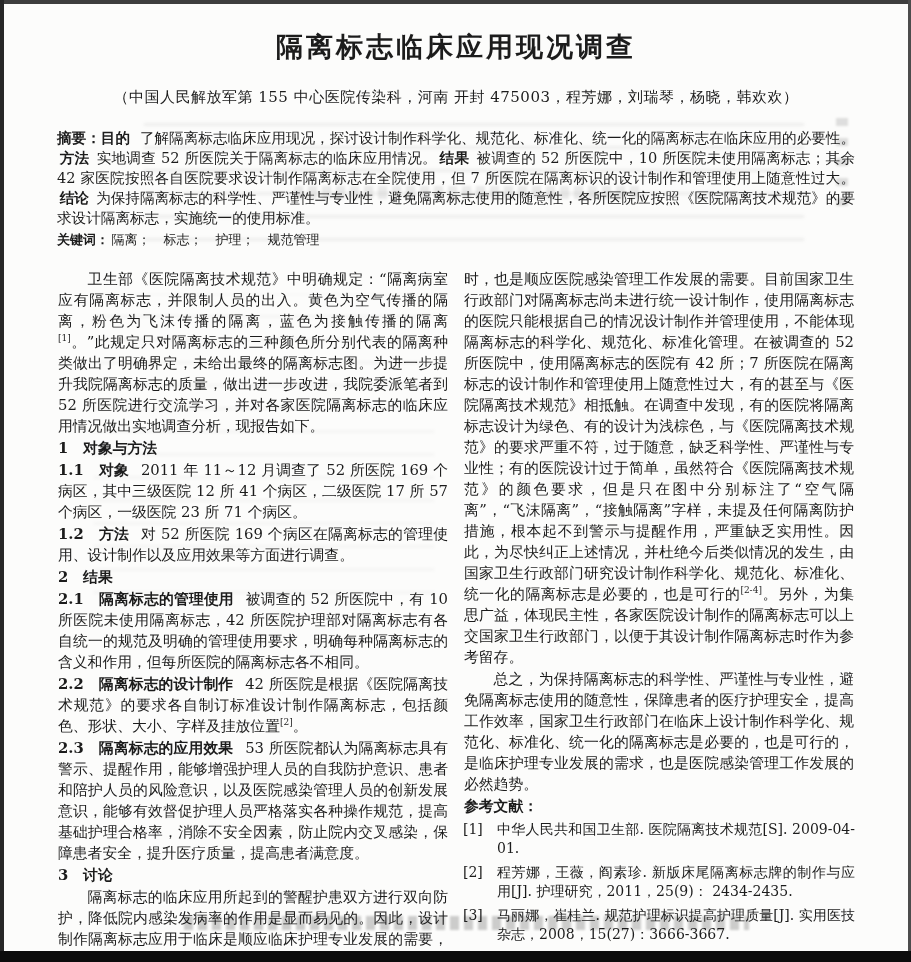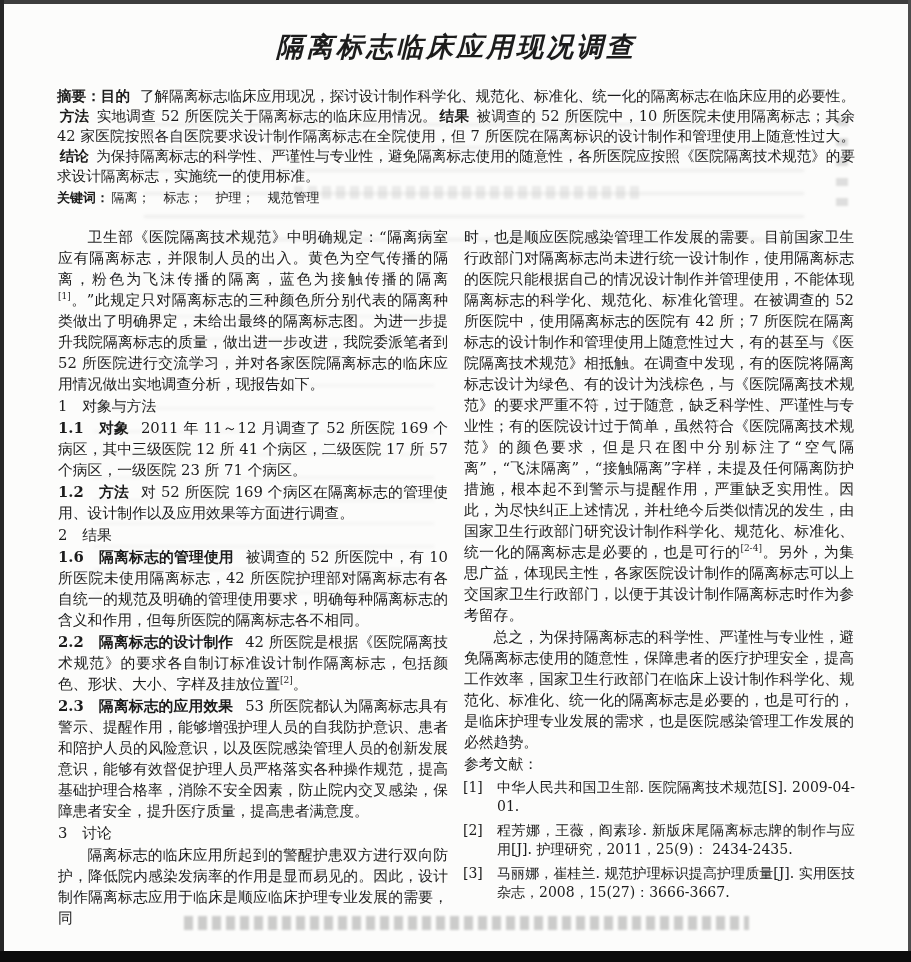--- a/index.html
+++ b/index.html
@@ -4,31 +4,31 @@
 <style>
   html,body{margin:0;padding:0;}
   body{width:911px;height:962px;position:relative;overflow:hidden;background:#e9e9e9;
        font-family:"DejaVu Serif","Liberation Serif",serif;color:#1c1c1c;}
   .page{position:absolute;left:4px;top:4px;right:3px;bottom:11px;background:#fcfcfb;}
   .edge-top{position:absolute;top:0;left:0;width:911px;height:4px;background:#3e3e3e;}
   .edge-left{position:absolute;top:0;left:0;width:4px;height:962px;background:#272727;}
   .edge-right{position:absolute;top:0;right:0;width:3px;height:962px;background:#4c4c4c;}
   .edge-bottom{position:absolute;bottom:0;left:0;width:911px;height:11px;background:#0c0c0c;}
   .content{position:absolute;left:53px;top:0;width:798px;}
-  h1.title{margin:25px 0 0;text-align:center;font-size:27px;font-weight:bold;letter-spacing:3px;font-style:italic;}
+  h1.title{margin:25px 0 0;text-align:center;font-size:27px;font-weight:bold;letter-spacing:3px;}
   p.authors{margin:23px 0 0;text-align:center;font-size:15px;letter-spacing:.5px;}
   p.abstract{margin:21px 0 0;font-size:14.6px;line-height:20px;text-align:justify;}
   p.keywords{margin:0;font-size:13px;line-height:23.5px;}
   .b{font-weight:bold;}
   .alabel{margin-left:.18em;margin-right:.5em;}
   .klabel{margin-right:.2em;}
   .cols{display:flex;gap:14px;margin-top:15px;}
   .col{width:392px;font-size:14.8px;line-height:21px;text-align:justify;}
   .col p{margin:1px;}
-  .h{font-weight:normal;}
+  .h{font-weight:bold;}
   .ind{text-indent:2em;}
   .slabel{margin-right:.8em;}
   sup.sup{font-size:9px;vertical-align:super;line-height:0;}
   .refs{margin-top:3px;font-size:14px;line-height:19.5px;}
   .ref{display:flex;margin-top:4px;}
   .refnum{flex:none;width:34px;}
   .reftext{flex:1;}
   
   .ghost{position:absolute;pointer-events:none;}
   .ghost-lines{background:repeating-linear-gradient(0deg,rgba(110,110,110,.10) 0 3px,transparent 3px 23px);filter:blur(1.6px);}
@@ -41,33 +41,34 @@
 <div class="page">
 
   <div class="ghost ghost-lines" style="left:140px;top:112px;width:660px;height:125px;"></div>
   <div class="ghost ghost-chars" style="left:290px;top:182px;width:350px;height:13px;opacity:.35;"></div>
   <div class="ghost ghost-vchars" style="left:832px;top:112px;width:12px;height:90px;"></div>
   <div class="ghost ghost-chars" style="left:180px;top:912px;width:565px;height:14px;"></div>
   <div class="ghost ghost-lines" style="left:90px;top:290px;width:340px;height:300px;opacity:.5;"></div>
 
   <div class="content">
     <h1 class="title">隔离标志临床应用现况调查</h1>
+    <p class="authors">（中国人民解放军第 155 中心医院传染科，河南 开封 475003，程芳娜，刘瑞琴，杨晓，韩欢欢）</p>
 
     <p class="abstract"><span class="b">摘要：</span><span class="b">目的</span><span class="alabel"></span><span>了解隔离标志临床应用现况，探讨设计制作科学化、规范化、标准化、统一化的隔离标志在临床应用的必要性。</span><span class="b alabel">方法</span><span>实地调查 52 所医院关于隔离标志的临床应用情况。</span><span class="b alabel">结果</span><span>被调查的 52 所医院中，10 所医院未使用隔离标志；其余 42 家医院按照各自医院要求设计制作隔离标志在全院使用，但 7 所医院在隔离标识的设计制作和管理使用上随意性过大。</span><span class="b alabel">结论</span><span>为保持隔离标志的科学性、严谨性与专业性，避免隔离标志使用的随意性，各所医院应按照《医院隔离技术规范》的要求设计隔离标志，实施统一的使用标准。</span></p>
 
     <p class="keywords"><span class="b klabel">关键词：</span><span>隔离；　标志；　护理；　规范管理</span></p>
 
     <div class="cols">
       <div class="col">
         <p class="ind"><span>卫生部《医院隔离技术规范》中明确规定：“隔离病室应有隔离标志，并限制人员的出入。黄色为空气传播的隔离，粉色为飞沫传播的隔离，蓝色为接触传播的隔离</span><sup class="sup">[1]</sup><span>。”此规定只对隔离标志的三种颜色所分别代表的隔离种类做出了明确界定，未给出最终的隔离标志图。为进一步提升我院隔离标志的质量，做出进一步改进，我院委派笔者到 52 所医院进行交流学习，并对各家医院隔离标志的临床应用情况做出实地调查分析，现报告如下。</span></p>
         <p class="h">1　对象与方法</p>
         <p><span class="b slabel">1.1　对象</span><span>2011 年 11～12 月调查了 52 所医院 169 个病区，其中三级医院 12 所 41 个病区，二级医院 17 所 57 个病区，一级医院 23 所 71 个病区。</span></p>
         <p><span class="b slabel">1.2　方法</span><span>对 52 所医院 169 个病区在隔离标志的管理使用、设计制作以及应用效果等方面进行调查。</span></p>
         <p class="h">2　结果</p>
-        <p><span class="b slabel">1.6　隔离标志的管理使用</span><span>被调查的 52 所医院中，有 10 所医院未使用隔离标志，42 所医院护理部对隔离标志有各自统一的规范及明确的管理使用要求，明确每种隔离标志的含义和作用，但每所医院的隔离标志各不相同。</span></p>
+        <p><span class="b slabel">2.1　隔离标志的管理使用</span><span>被调查的 52 所医院中，有 10 所医院未使用隔离标志，42 所医院护理部对隔离标志有各自统一的规范及明确的管理使用要求，明确每种隔离标志的含义和作用，但每所医院的隔离标志各不相同。</span></p>
         <p><span class="b slabel">2.2　隔离标志的设计制作</span><span>42 所医院是根据《医院隔离技术规范》的要求各自制订标准设计制作隔离标志，包括颜色、形状、大小、字样及挂放位置</span><sup class="sup">[2]</sup><span>。</span></p>
         <p><span class="b slabel">2.3　隔离标志的应用效果</span><span>53 所医院都认为隔离标志具有警示、提醒作用，能够增强护理人员的自我防护意识、患者和陪护人员的风险意识，以及医院感染管理人员的创新发展意识，能够有效督促护理人员严格落实各种操作规范，提高基础护理合格率，消除不安全因素，防止院内交叉感染，保障患者安全，提升医疗质量，提高患者满意度。</span></p>
         <p class="h">3　讨论</p>
         <p class="ind">隔离标志的临床应用所起到的警醒护患双方进行双向防护，降低院内感染发病率的作用是显而易见的。因此，设计制作隔离标志应用于临床是顺应临床护理专业发展的需要，同</p>
       </div>
 
       <div class="col">
         <p><span>时，也是顺应医院感染管理工作发展的需要。目前国家卫生行政部门对隔离标志尚未进行统一设计制作，使用隔离标志的医院只能根据自己的情况设计制作并管理使用，不能体现隔离标志的科学化、规范化、标准化管理。在被调查的 52 所医院中，使用隔离标志的医院有 42 所；7 所医院在隔离标志的设计制作和管理使用上随意性过大，有的甚至与《医院隔离技术规范》相抵触。在调查中发现，有的医院将隔离标志设计为绿色、有的设计为浅棕色，与《医院隔离技术规范》的要求严重不符，过于随意，缺乏科学性、严谨性与专业性；有的医院设计过于简单，虽然符合《医院隔离技术规范》的颜色要求，但是只在图中分别标注了“空气隔离”，“飞沫隔离”，“接触隔离”字样，未提及任何隔离防护措施，根本起不到警示与提醒作用，严重缺乏实用性。因此，为尽快纠正上述情况，并杜绝今后类似情况的发生，由国家卫生行政部门研究设计制作科学化、规范化、标准化、统一化的隔离标志是必要的，也是可行的</span><sup class="sup">[2-4]</sup><span>。另外，为集思广益，体现民主性，各家医院设计制作的隔离标志可以上交国家卫生行政部门，以便于其设计制作隔离标志时作为参考留存。</span></p>
         <p class="ind">总之，为保持隔离标志的科学性、严谨性与专业性，避免隔离标志使用的随意性，保障患者的医疗护理安全，提高工作效率，国家卫生行政部门在临床上设计制作科学化、规范化、标准化、统一化的隔离标志是必要的，也是可行的，是临床护理专业发展的需求，也是医院感染管理工作发展的必然趋势。</p>
         <p class="h">参考文献：</p>

